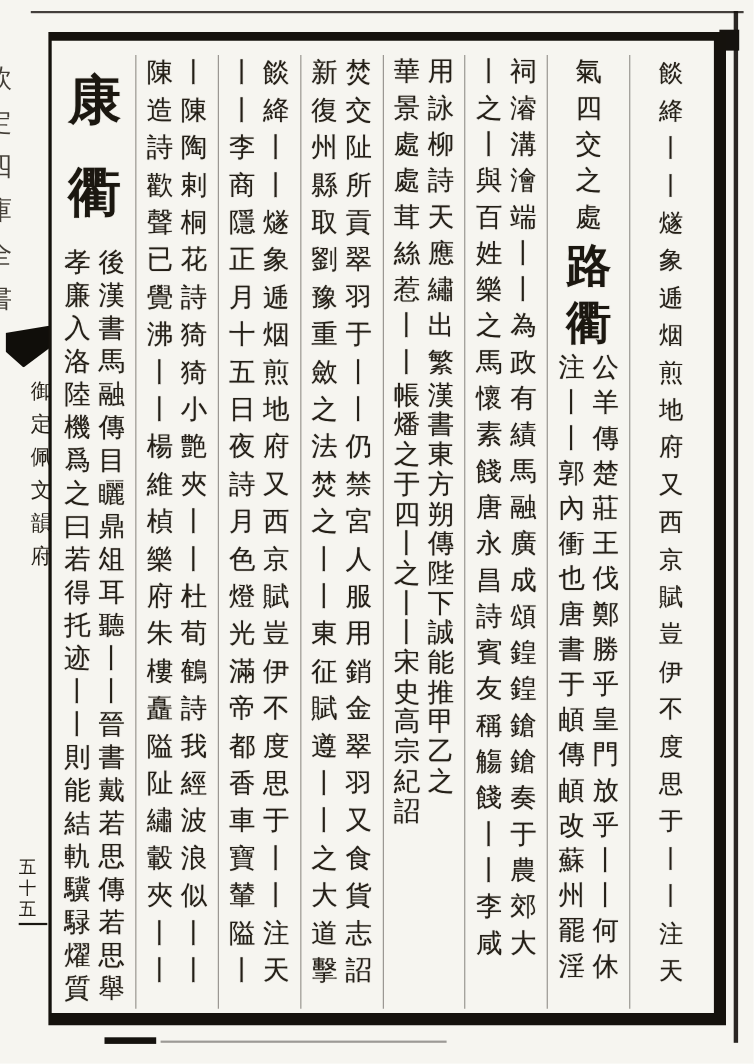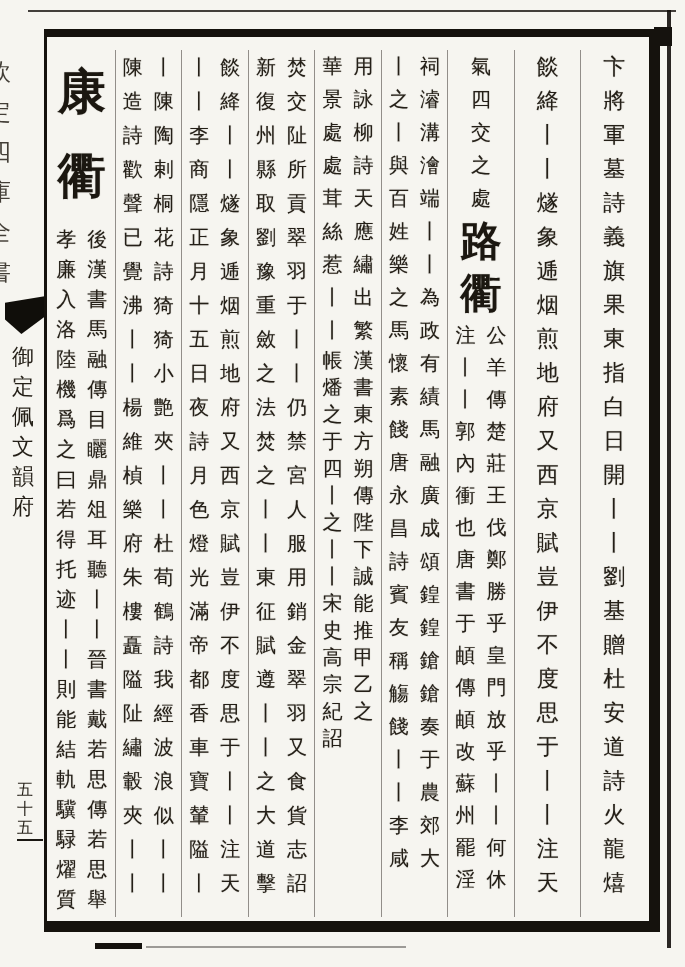--- a/index.html
+++ b/index.html
@@ -38,21 +38,21 @@
   .column:last-child{border-left:none;}
 
   
   .single,.sub,.vtext,.headword{
     word-break:break-all;overflow-wrap:anywhere;
     text-align:center;
     text-shadow:0 0 1px rgba(36,30,22,.45);
   }
   .single{font-size:22px;width:30px;line-height:34px;}
   .seg{display:flex;flex-direction:row-reverse;justify-content:center;}
-  .sub{font-size:20px;width:31px;}
+  .sub{font-size:24px;width:31px;}
   .lh34{line-height:34px}
   .lh33{line-height:33px}
   .lh32{line-height:32px}
   .lh30{line-height:30px}
   .lh27{line-height:27px}
   .headword{font-weight:700;width:50px;color:#1b1710;}
   .hw-lu{font-size:41px;line-height:52px;}
   .hw-tong{font-size:44px;line-height:74px;}
   .hw-kang{font-size:48px;line-height:84px;margin-bottom:6px;font-family:Liberation Serif, serif;}
 
@@ -60,22 +60,22 @@
   .gutter-collection{
     position:absolute;left:-13px;top:52px;width:34px;
     font-size:24px;line-height:40px;opacity:.85;
   }
   .fishtail{
     position:absolute;left:5px;top:296px;width:41px;height:38px;
     background:#100e0a;
     clip-path:polygon(0 18%,100% 0,100% 52%,40% 100%,0 62%);
   }
   .gutter-book{
-    position:absolute;left:12px;top:342px;width:32px;
-    font-size:22px;line-height:30px;
+    position:absolute;left:28px;top:342px;width:32px;
+    font-size:19px;line-height:30px;
   }
   .folio{
     position:absolute;left:17px;top:780px;width:26px;
     font-size:16px;line-height:19px;
     border-bottom:2px solid #1a1712;padding-bottom:2px;
   }
 </style>
 </head>
 <body>
 
@@ -88,23 +88,20 @@
   <div class="bottom-mark2"></div>
 
   <div class="gutter-collection">欽定四庫全書</div>
   <div class="fishtail"></div>
   <div class="gutter-book">御定佩文韻府</div>
   <div class="folio">五十五</div>
 
   <div class="frame">
     <div class="cols">
 
-      <div class="column">
-        <div class="single">卞將軍墓詩義旗果東指白日開丨丨劉基贈杜安道詩火龍熺</div>
-      </div>
 
       <div class="column">
         <div class="single">餤絳丨丨燧象逓烟煎地府又西京賦豈伊不度思于丨丨注天</div>
       </div>
 
       <div class="column">
         <div class="seg">
           <div class="sub lh33">氣四交之處</div>
         </div>
         <div class="headword hw-lu">路衢</div>

